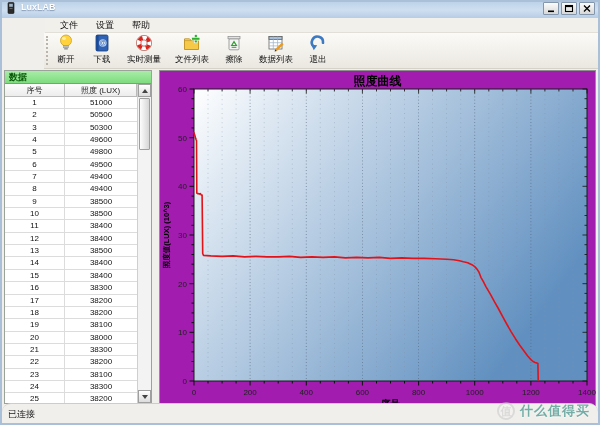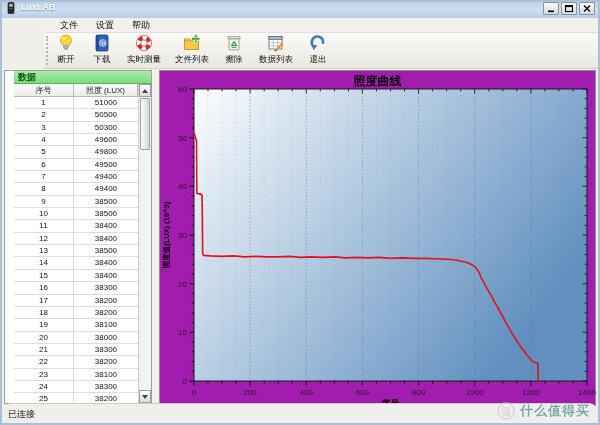--- a/index.html
+++ b/index.html
@@ -31,21 +31,21 @@
   .tbtn { display:flex; flex-direction:column; align-items:center; justify-content:flex-end;
     padding:1px 4px; background:transparent; border:none; }
   .tbtn svg { display:block; }
   .tbtn .tlabel { font-size:8.5px; color:#111; margin-top:1px; white-space:nowrap; }
 
   
   .main { position:absolute; left:2px; right:2px; top:68px; height:337px; display:flex; }
 
   
   .panel { width:148px; height:334px; background:#ffffff; border:1px solid #9aa39a;
-    display:flex; flex-direction:column;padding-left:9px; }
+    display:flex; flex-direction:column; }
   .panel-header { height:13px; background:linear-gradient(#a8eca8,#7edc7e);
     border-bottom:1px solid #58b858; color:#0a5a0a; font-size:9px; font-weight:bold;
     line-height:12px; padding-left:4px; }
   .panel-body { flex:1; display:flex; overflow:hidden; }
   .table { width:133px; display:flex; flex-direction:column; overflow:hidden; }
   .thead { display:flex; height:13px; }
   .thcell { background:linear-gradient(#fdfdfd,#ececec); border-right:1px solid #b9b9b9;
     border-bottom:1px solid #b9b9b9; font-size:8px; text-align:center; line-height:13px; color:#222; }
   .thc0 { width:60px; } .thc1 { flex:1;text-align:center; }
   .tbody { flex:1; overflow:hidden; background:#fff; }

